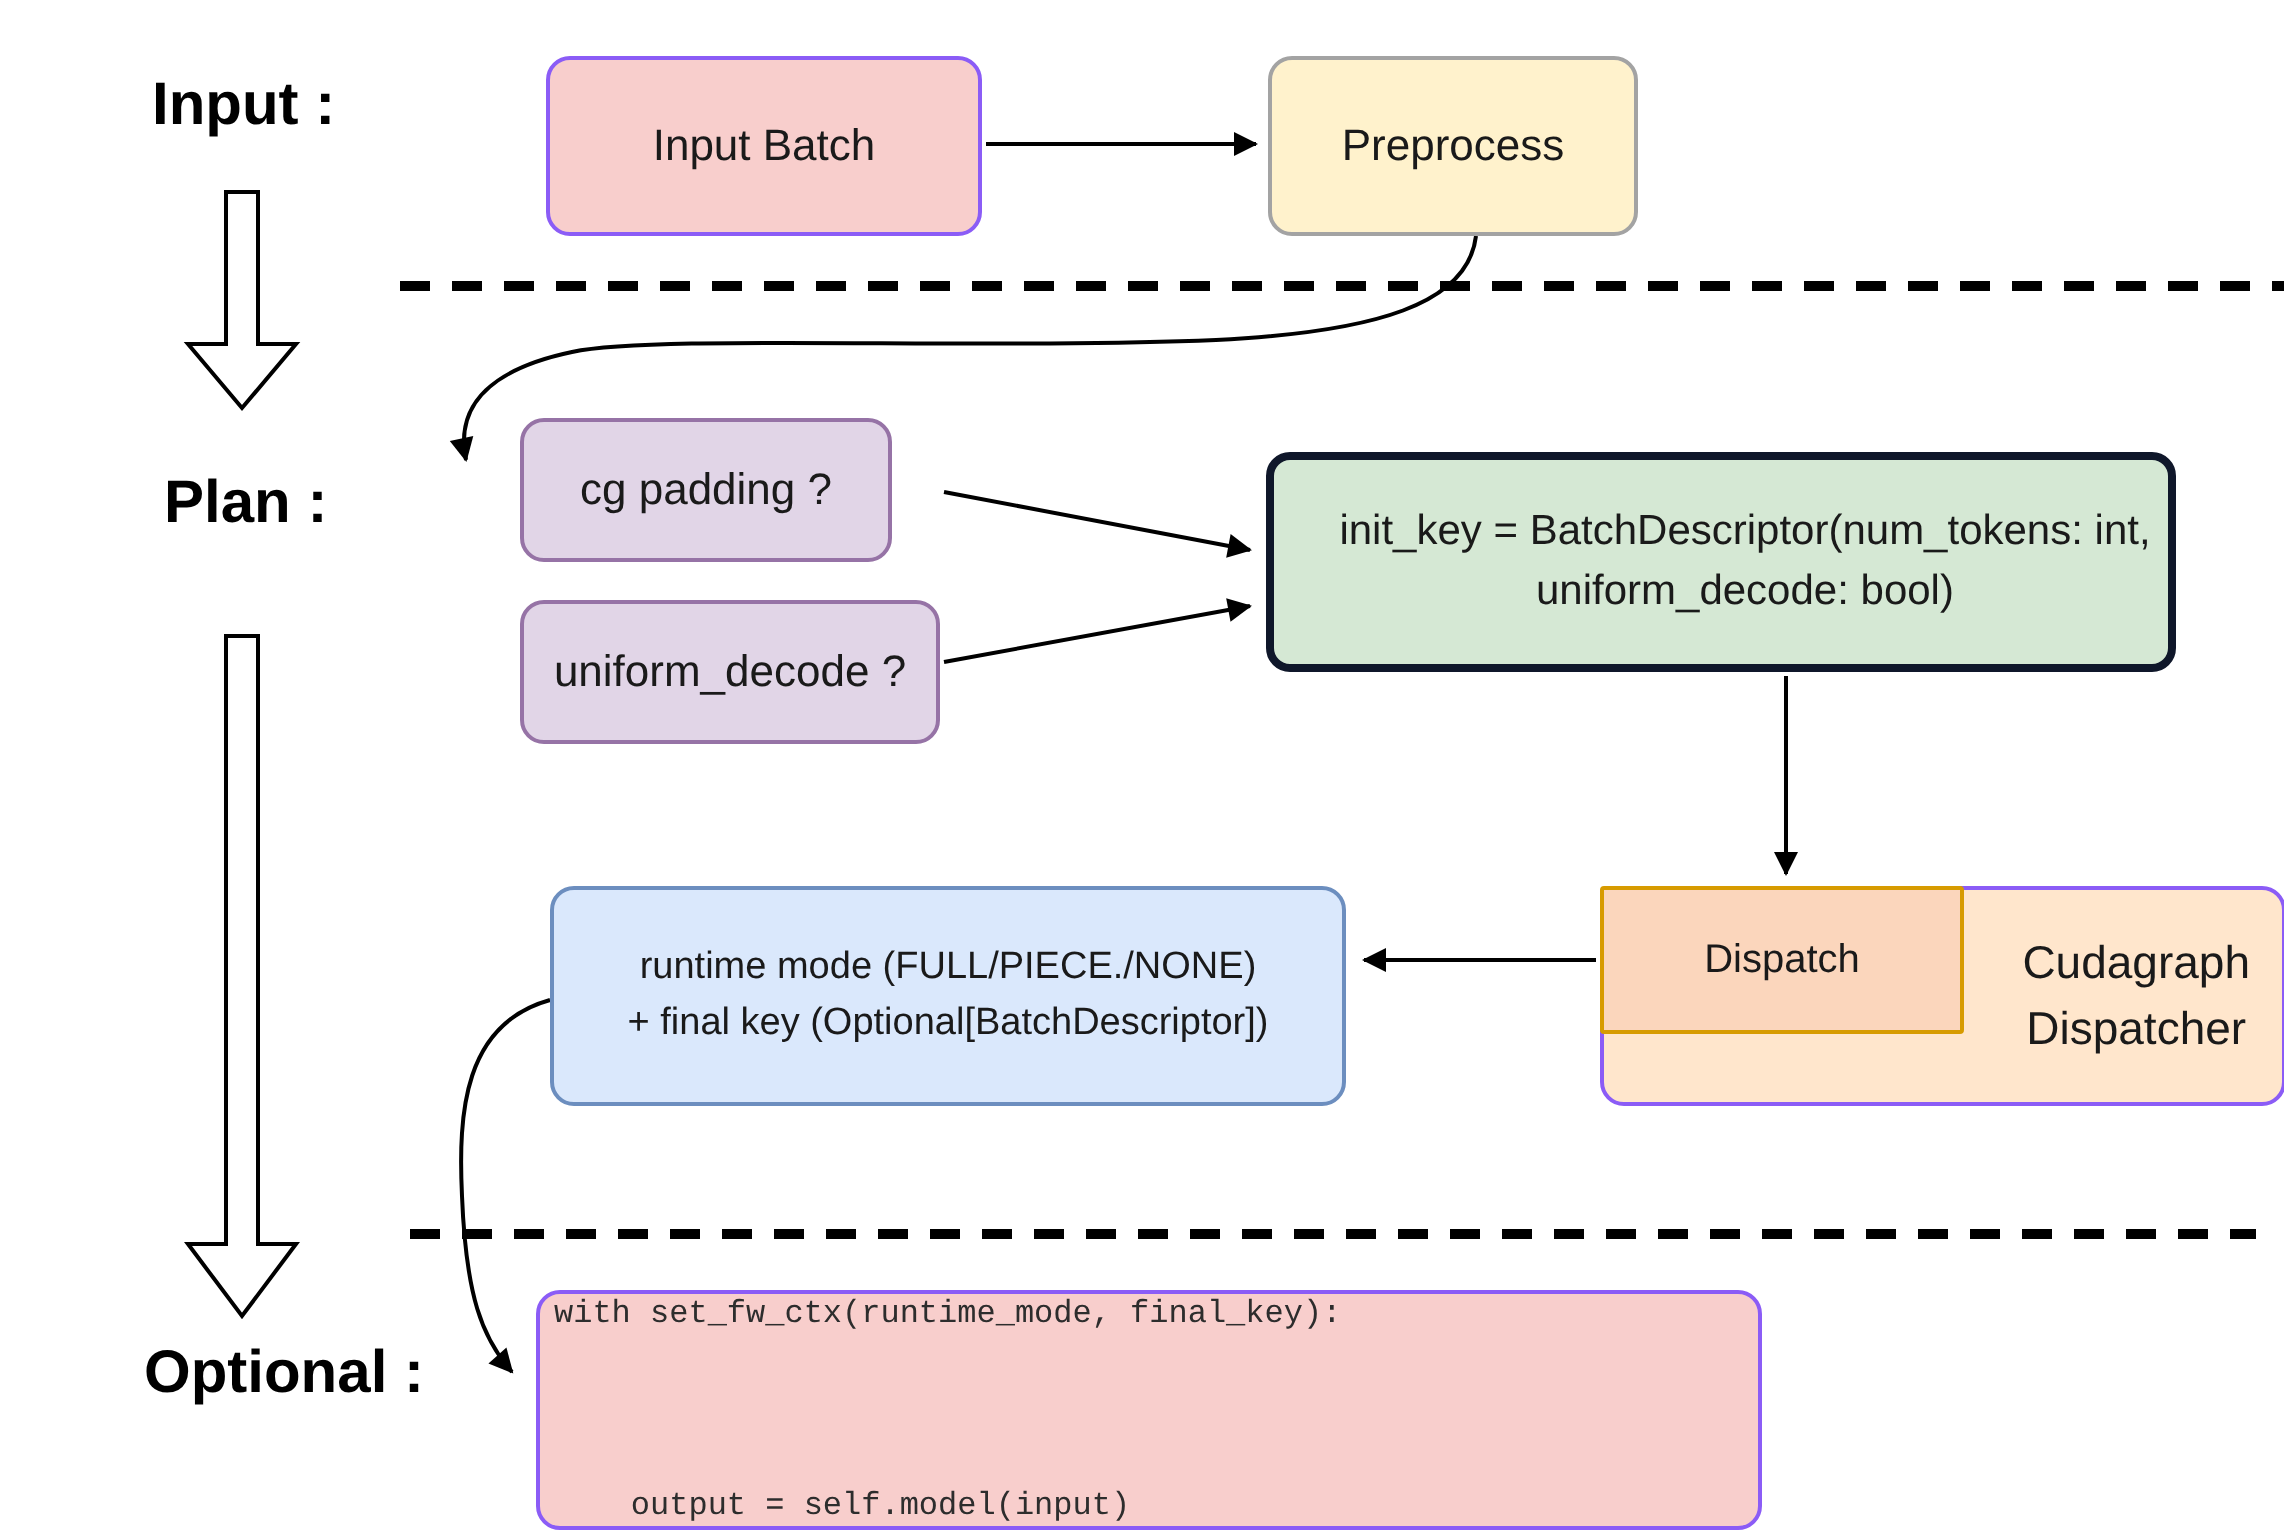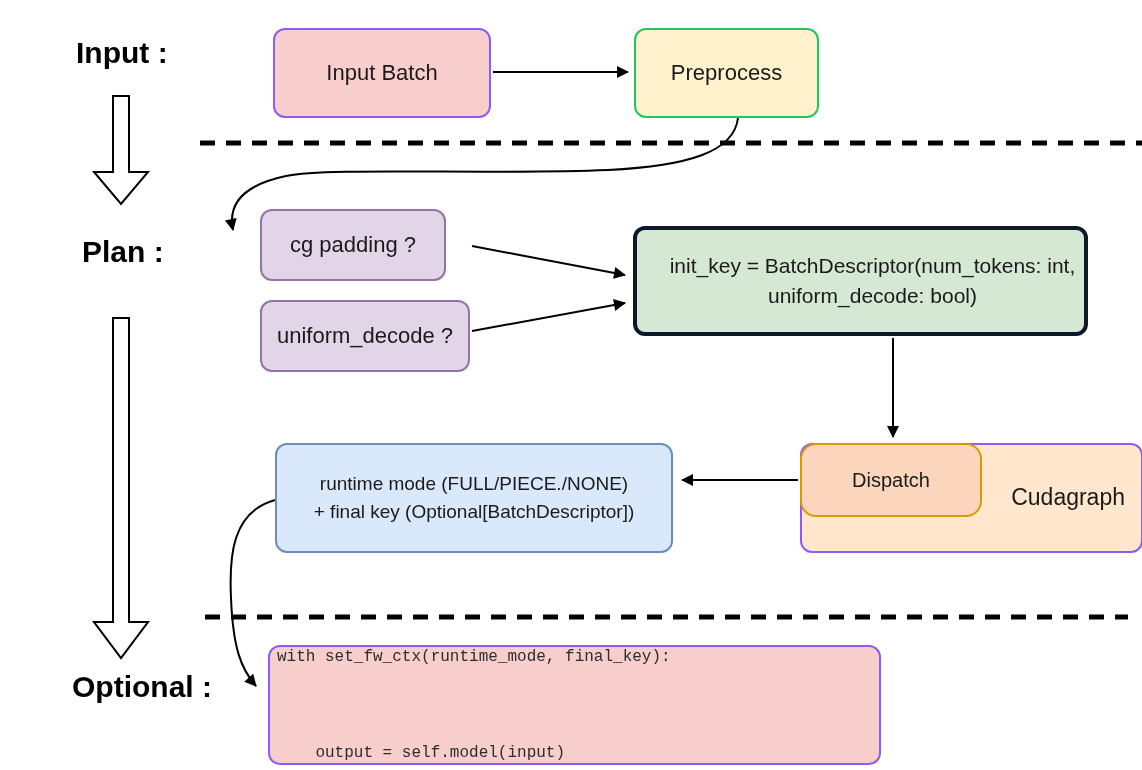--- a/index.html
+++ b/index.html
@@ -34,36 +34,36 @@
     border-radius: 12px;
     display: flex;
     align-items: center;
     justify-content: center;
     text-align: center;
     color: #1a1a1a;
     box-sizing: border-box;
     line-height: 1.45;
   }
   .node.red    { background: #F8CECC; border: 2px solid #8b5cf6; }
-  .node.yellow { background: #FFF2CC; border: 2px solid #22c55e; text-align: right; }
+  .node.yellow { background: #FFF2CC; border: 2px solid #a3a3a3; text-align: right; }
   .node.purple { background: #E1D5E7; border: 2px solid #9673A6; }
   .node.green  { background: #D5E8D4; border: 4px solid #0f172a; padding-left: 24px; }
   .node.blue   { background: #DAE8FC; border: 2px solid #6C8EBF; }
   .node.orange-light { background: #FFE6CC; border: 2px solid #8b5cf6; }
   .node.orange-dark  { background: #FBD6BC; border: 2px solid #D79B00; }
 
   .n-input-batch { left: 225px; top: 28px;  width: 218px; height: 90px;  font-size: 22px; }
   .n-preprocess  { left: 586px; top: 28px;  width: 185px; height: 90px;  font-size: 22px; }
   .n-cg-padding  { left: 212px; top: 209px; width: 186px; height: 72px;  font-size: 22px; }
   .n-uniform     { left: 212px; top: 300px; width: 210px; height: 72px;  font-size: 22px; }
   .n-init-key    { left: 585px; top: 226px; width: 455px; height: 110px; font-size: 21px; }
   .n-dispatcher  { left: 752px; top: 443px; width: 343px; height: 110px; font-size: 23px;
                    justify-content: flex-end; padding-right: 16px; }
   .n-dispatch    { left: 752px; top: 443px; width: 182px; height: 74px;  font-size: 20px;
-                   border-radius: 16px; }
+                   border-radius: 2px; }
   .n-runtime     { left: 227px; top: 443px; width: 398px; height: 110px; font-size: 19px; }
   .n-exec-code   { left: 220px; top: 645px; width: 613px; height: 120px;
                    font-family: "Liberation Mono", "DejaVu Sans Mono", monospace;
                    font-size: 16px; color: #2d2d2d;
                    justify-content: flex-start; text-align: left;
                    padding-left: 7px; line-height: 32px; }
   .code-lines { white-space: pre; }
   .two-line span { display: block; }
 </style>
 </head>
@@ -122,20 +122,21 @@
   <div class="node green n-init-key two-line">
     <div>
       <span>init_key = BatchDescriptor(num_tokens: int,</span>
       <span>uniform_decode: bool)</span>
     </div>
   </div>
 
   <div class="node orange-light n-dispatcher two-line">
     <div>
       <span>Cudagraph</span>
+      <span>Dispatcher</span>
     </div>
   </div>
 
   <div class="node orange-dark n-dispatch">
     <span>Dispatch</span>
   </div>
 
   <div class="node blue n-runtime two-line">
     <div>
       <span>runtime mode (FULL/PIECE./NONE)</span>

